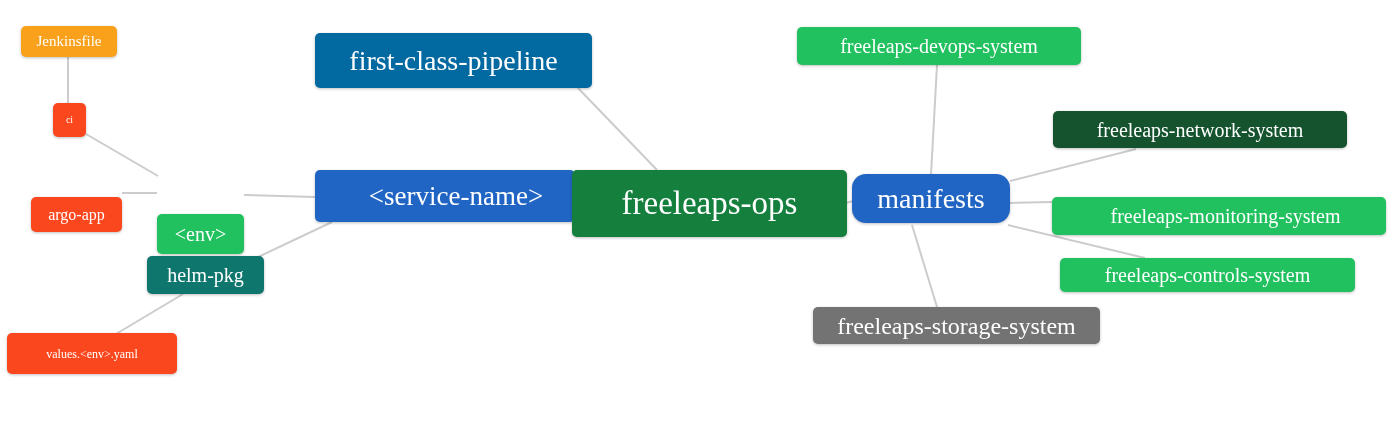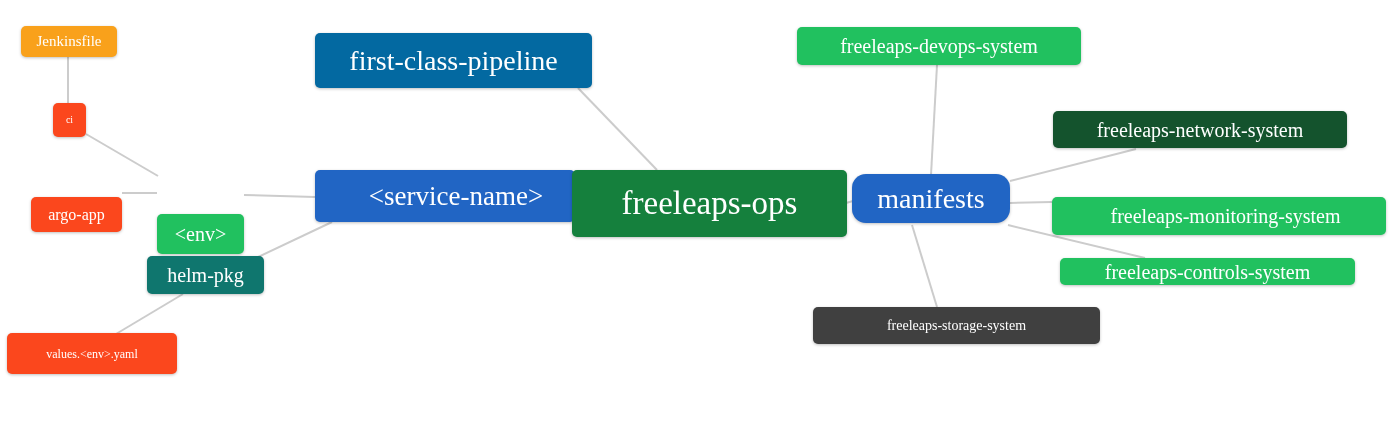--- a/index.html
+++ b/index.html
@@ -64,16 +64,16 @@
       <div class="node" style="left: 157px; top: 174px; width: 87px; height: 40px; font-size: 20px; background: rgb(33, 193, 95); color: rgb(255, 255, 255); margin-top: 40px;">&lt;env&gt;</div>
       <div class="node" style="left: 147px; top: 256px; width: 117px; height: 38px; font-size: 20px; background: #0f766e; color: rgb(255, 255, 255);">helm-pkg</div>
       <div class="node" style="left: 7px; top: 333px; width: 170px; height: 41px; font-size: 12px; background: rgb(251, 71, 29); color: rgb(255, 255, 255);">values.&lt;env&gt;.yaml</div>
       <div class="node" style="left: 315px; top: 33px; width: 277px; height: 55px; font-size: 28px; background: #0369a1; color: rgb(255, 255, 255);">first-class-pipeline</div>
       <div class="node" style="left: 315px; top: 170px; width: 238px; height: 52px; font-size: 27px; background: rgb(33, 101, 196); color: rgb(255, 255, 255); padding-left: 22px;">&lt;service-name&gt;</div>
       <div class="node" style="left: 572px; top: 170px; width: 275px; height: 67px; font-size: 33px; background: #15803d; color: rgb(255, 255, 255);">freeleaps-ops</div>
       <div class="node" style="left: 852px; top: 174px; width: 158px; height: 49px; font-size: 28px; background: rgb(33, 101, 196); color: rgb(255, 255, 255); border-radius: 14px;">manifests</div>
       <div class="node" style="left: 797px; top: 27px; width: 284px; height: 38px; font-size: 20px; background: rgb(33, 193, 95); color: rgb(255, 255, 255);">freeleaps-devops-system</div>
       <div class="node" style="left: 1053px; top: 111px; width: 294px; height: 37px; font-size: 20px; background: #14532d; color: rgb(255, 255, 255);">freeleaps-network-system</div>
       <div class="node" style="left: 1052px; top: 197px; width: 321px; height: 38px; font-size: 20px; background: rgb(33, 193, 95); color: rgb(255, 255, 255); padding-left: 13px;">freeleaps-monitoring-system</div>
-      <div class="node" style="left: 1060px; top: 258px; width: 295px; height: 27px; font-size: 20px; background: rgb(33, 193, 95); color: rgb(255, 255, 255);">freeleaps-controls-system</div>
-      <div class="node" style="left: 813px; top: 307px; width: 287px; height: 37px; font-size: 14px; background: #404040; color: rgb(255, 255, 255);">freeleaps-storage-system</div>
+      <div class="node" style="left: 1060px; top: 258px; width: 295px; height: 34px; font-size: 20px; background: rgb(33, 193, 95); color: rgb(255, 255, 255);">freeleaps-controls-system</div>
+      <div class="node" style="left: 813px; top: 307px; width: 287px; height: 37px; font-size: 24px; background: #737373; color: rgb(255, 255, 255);">freeleaps-storage-system</div>
     </div>
 </div>
 
 </body></html>

